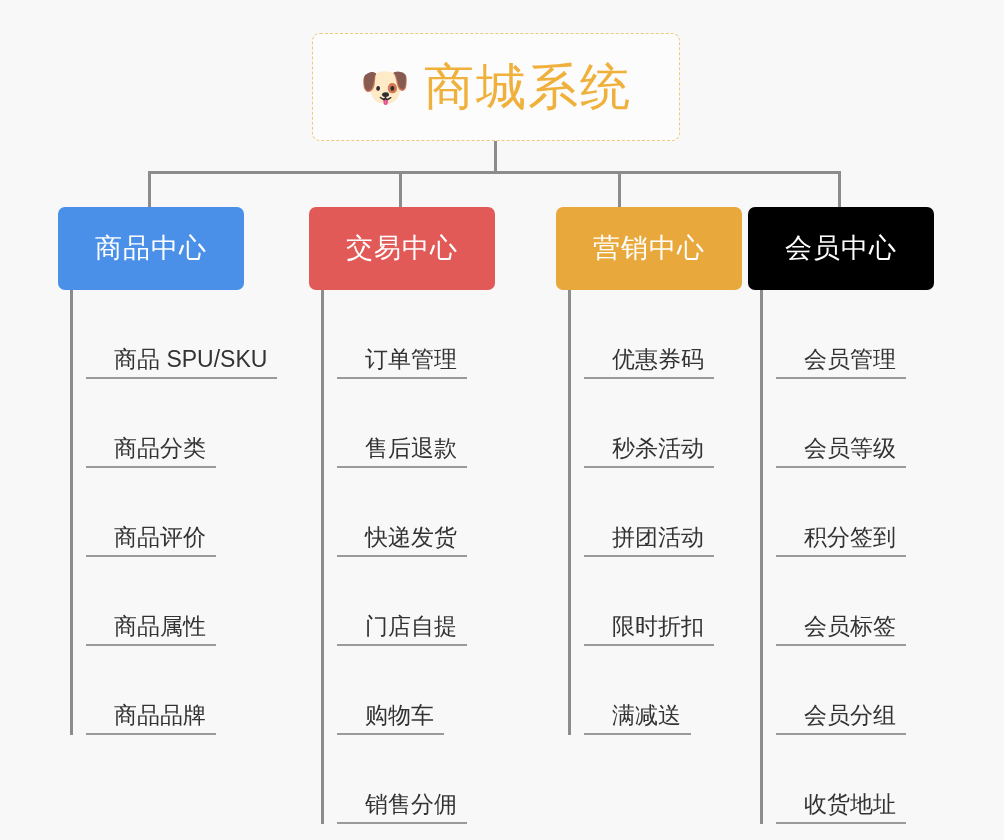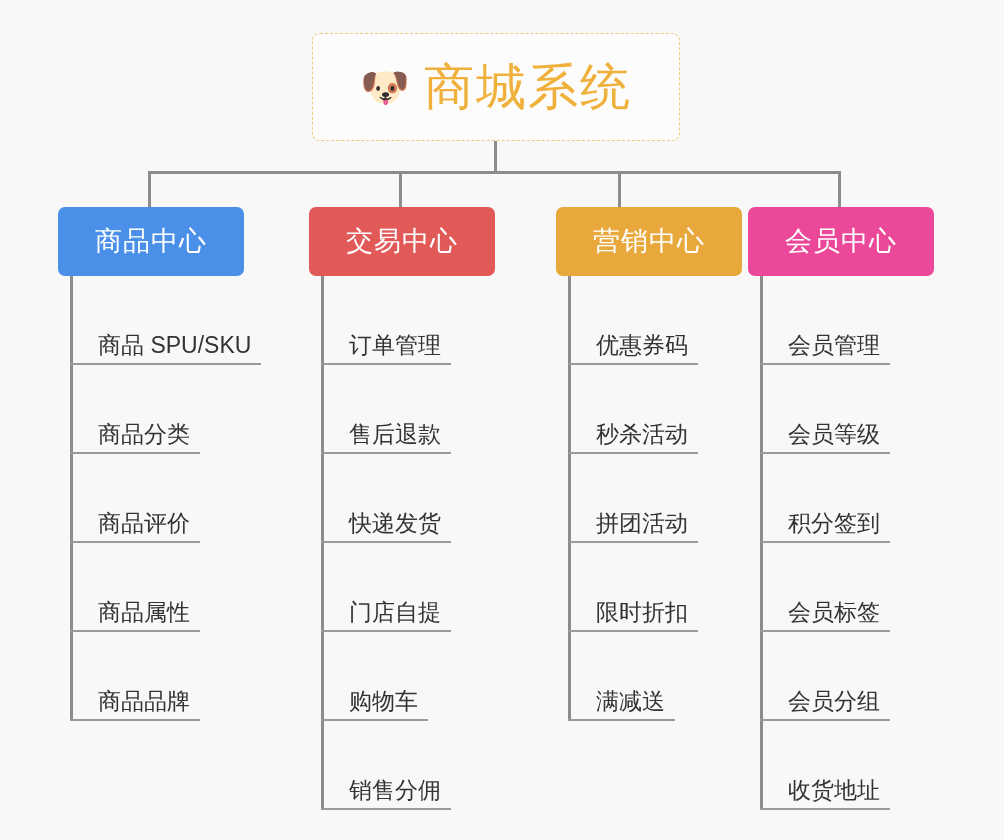--- a/index.html
+++ b/index.html
@@ -74,37 +74,37 @@
     height: 38px;
   }
 
   
   .branch {
     position: absolute;
     top: 207px;
     width: 186px;
   }
   .branch-header {
-    height: 69px;
+    height: 83px;
     border-radius: 7px;
     display: flex;
     align-items: center;
     justify-content: center;
     color: #ffffff;
     font-size: 27px;
     letter-spacing: 1px;
     line-height: 1;
     box-sizing: border-box;
   }
 
   
   .leaf-list {
     position: relative;
     margin-top: 0;
-    padding-left: 0;
+    padding-left: 16px;
     border-left: 3px solid #8c8c8c;
     margin-left: 12px;
     list-style: none;
   }
 
   .leaf-item {
     height: 89px;
     position: relative;
     display: flex;
     align-items: flex-end;
@@ -198,21 +198,21 @@
       <li class="leaf-item">
           <span class="leaf-text">限时折扣</span>
         </li>
       <li class="leaf-item">
           <span class="leaf-text">满减送</span>
         </li>
     </ul>
   </div>
 
   <div class="branch" style="left:748px;">
-    <div class="branch-header" style="background: #ec4899;">会员中心</div>
+    <div class="branch-header" style="background: #000000;">会员中心</div>
     <ul class="leaf-list">
       <li class="leaf-item">
           <span class="leaf-text">会员管理</span>
         </li>
       <li class="leaf-item">
           <span class="leaf-text">会员等级</span>
         </li>
       <li class="leaf-item">
           <span class="leaf-text">积分签到</span>
         </li>

